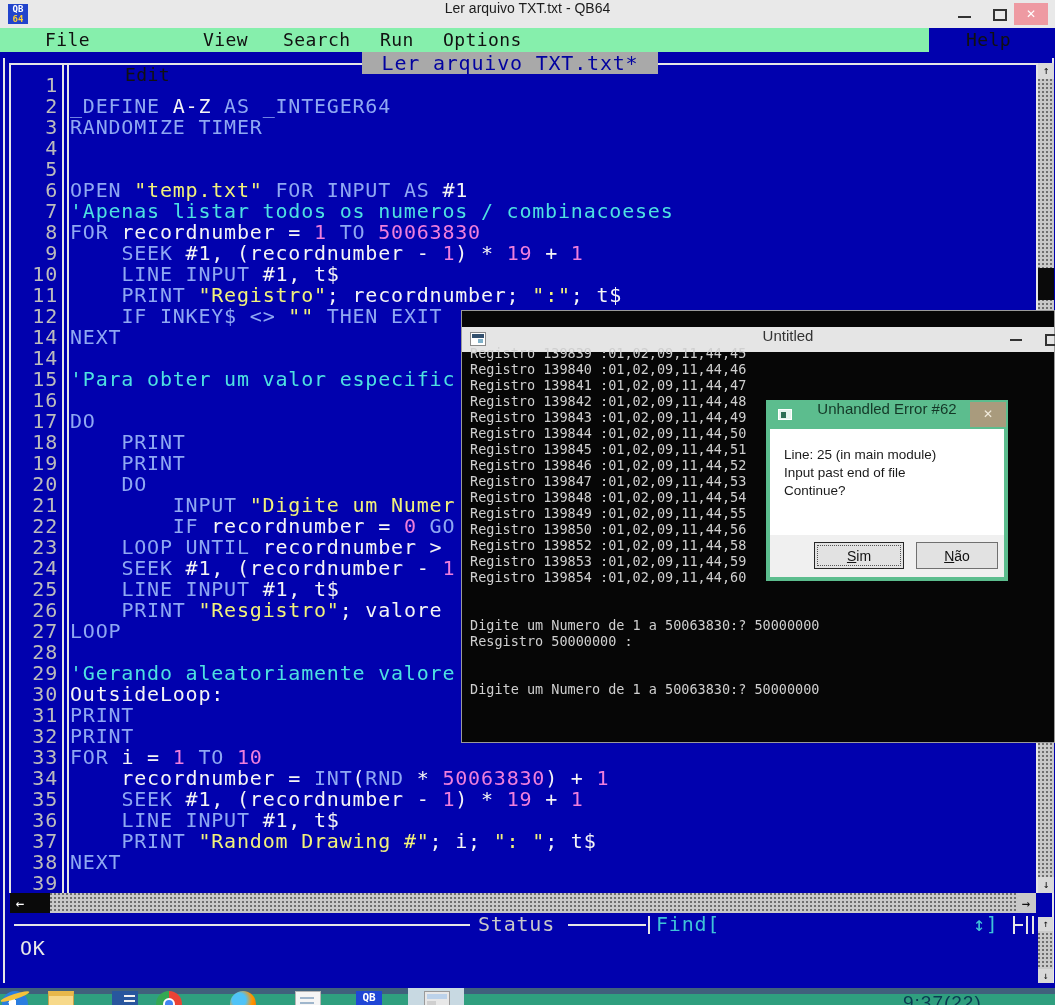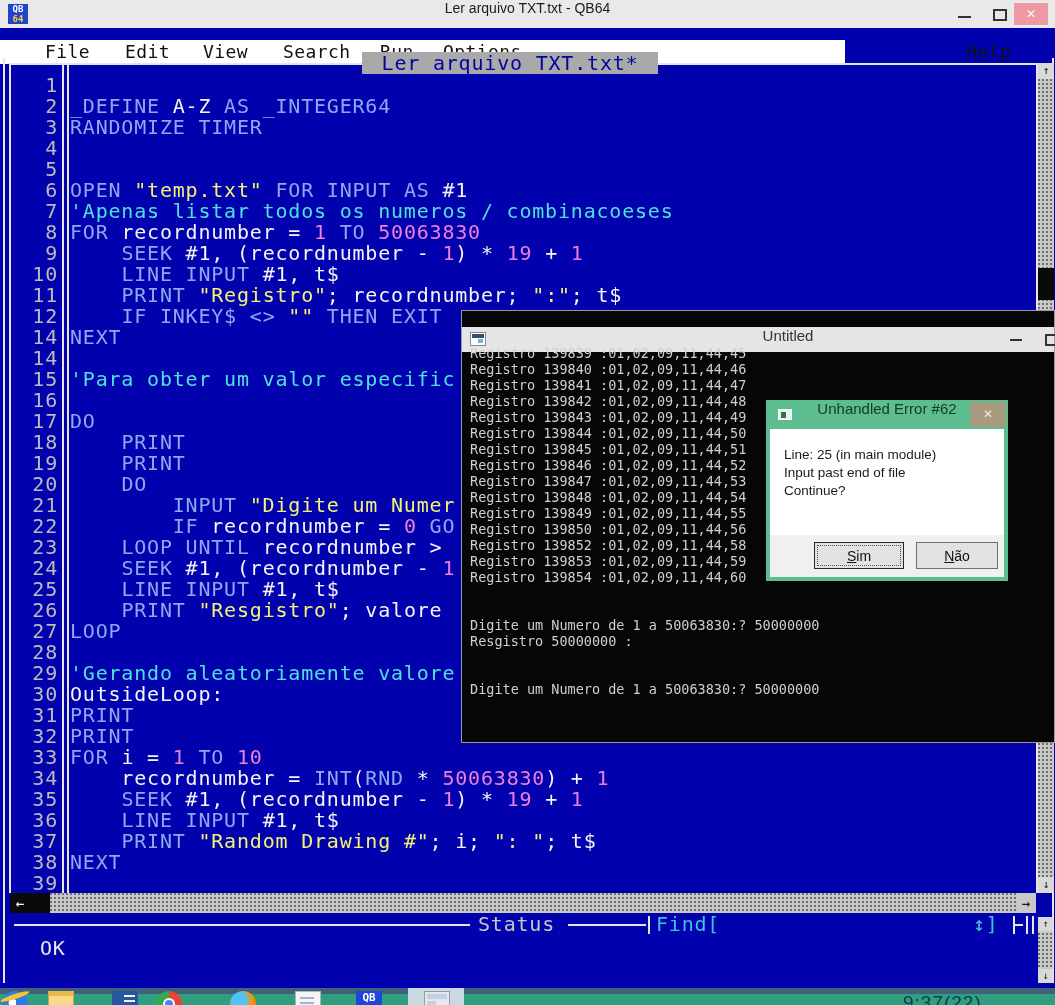--- a/index.html
+++ b/index.html
@@ -13,21 +13,21 @@
   .qbicon{position:absolute;left:8px;top:4px;width:20px;height:20px;background:#2244cc;
           font:bold 9px/10px "DejaVu Sans Mono",monospace;text-align:center;}
   .qbicon .t{color:#ffffff;display:block;}
   .qbicon .b{color:#ffcc33;display:block;}
   .ctl-min{position:absolute;left:958px;top:16px;width:13px;height:2px;background:#333;}
   .ctl-max{position:absolute;left:993px;top:9px;width:10px;height:8px;border:2px solid #333;background:transparent;}
   .ctl-close{position:absolute;left:1014px;top:3px;width:34px;height:22px;background:#ee9aa2;color:#fff;
              font:12px/22px "Liberation Sans",sans-serif;text-align:center;}
 
   
-  .menubar{position:absolute;left:0;top:40px;width:845px;height:24px;background:#ffffff;}
+  .menubar{position:absolute;left:0;top:28px;width:929px;height:24px;background:#86efac;}
   .menu-item{position:absolute;top:0;height:24px;line-height:24px;color:#111;
              font-size:18px;letter-spacing:0.4px;cursor:default;}
   .menu-help{position:absolute;left:966px;top:0;height:24px;line-height:24px;color:#111;font-size:18px;letter-spacing:0.4px;}
 
   
   .tab{position:absolute;left:362px;top:52px;width:296px;height:22px;background:#a9a9a9;color:#0202a0;
        font-size:20px;letter-spacing:0.8px;line-height:22px;text-align:center;}
 
   
   .bline{position:absolute;background:#e6e6e6;}
@@ -52,21 +52,21 @@
   .vs-down{position:absolute;left:0;bottom:0;width:16px;height:16px;background:#d9d9d9;color:#111;font-size:11px;line-height:16px;text-align:center;}
   .vs-thumb{position:absolute;left:0;top:205px;width:16px;height:32px;background:#0a0a0a;}
   .mini-vscroll{position:absolute;left:1038px;top:917px;width:15px;height:66px;}
   .ms-up{position:absolute;left:0;top:0;width:15px;height:14px;background:#d9d9d9;color:#111;font-size:10px;line-height:14px;text-align:center;}
   .ms-down{position:absolute;left:0;bottom:0;width:15px;height:14px;background:#d9d9d9;color:#111;font-size:10px;line-height:14px;text-align:center;}
 
   
   .status-label{position:absolute;left:478px;top:914px;height:21px;line-height:21px;color:#c9c9c9;font-size:20px;letter-spacing:0.8px;}
   .find-label{position:absolute;left:656px;top:914px;height:21px;line-height:21px;color:#3fc3d8;font-size:20px;letter-spacing:0.8px;}
   .find-right{position:absolute;left:973px;top:914px;height:21px;line-height:21px;color:#3fc3d8;font-size:20px;letter-spacing:0.8px;}
-  .status-msg{position:absolute;left:20px;top:936px;color:#e8e8e8;font-size:20px;letter-spacing:0.8px;margin-left:20px;}
+  .status-msg{position:absolute;left:20px;top:936px;color:#e8e8e8;font-size:20px;letter-spacing:0.8px;}
 
   
   .console{position:absolute;left:461px;top:310px;width:594px;height:433px;background:#060606;border:1px solid #9a9a9a;box-sizing:border-box;}
   .con-title{position:absolute;left:0;top:16px;width:100%;height:25px;background:#e5e5e5;}
   .con-title-text{position:absolute;left:60px;right:0;top:0;height:25px;line-height:25px;text-align:center;
                   font:15px "Liberation Sans",sans-serif;color:#333;}
   .con-icon{position:absolute;left:8px;top:5px;width:16px;height:14px;background:#fff;border:1px solid #8a8a8a;box-sizing:border-box;}
   .con-icon::before{content:"";position:absolute;left:1px;top:1px;right:1px;height:4px;background:#33506e;}
   .con-icon::after{content:"";position:absolute;right:2px;bottom:2px;width:5px;height:4px;background:#7fb0c8;}
   .con-min{position:absolute;left:548px;top:12px;width:12px;height:2px;background:#333;}
@@ -128,21 +128,21 @@
     </div>
     <div class="win-title">Ler arquivo TXT.txt - QB64</div>
     <div class="ctl-min"></div>
     <div class="ctl-max"></div>
     <div class="ctl-close">✕</div>
   </div>
 
   <div class="menubar">
     <div id="menu-left">
         <div class="menu-item" style="left: 45px;">File</div>
-        <div class="menu-item" style="left: 125px;">Edit</div>
+        <div class="menu-item" style="left: 125px; margin-top: 35px;">Edit</div>
         <div class="menu-item" style="left: 203px;">View</div>
         <div class="menu-item" style="left: 283px;">Search</div>
         <div class="menu-item" style="left: 380px;">Run</div>
         <div class="menu-item" style="left: 443px;">Options</div>
       </div>
     <div class="menu-help">Help</div>
   </div>
 
   <div class="tab">Ler arquivo TXT.txt*</div>
 

